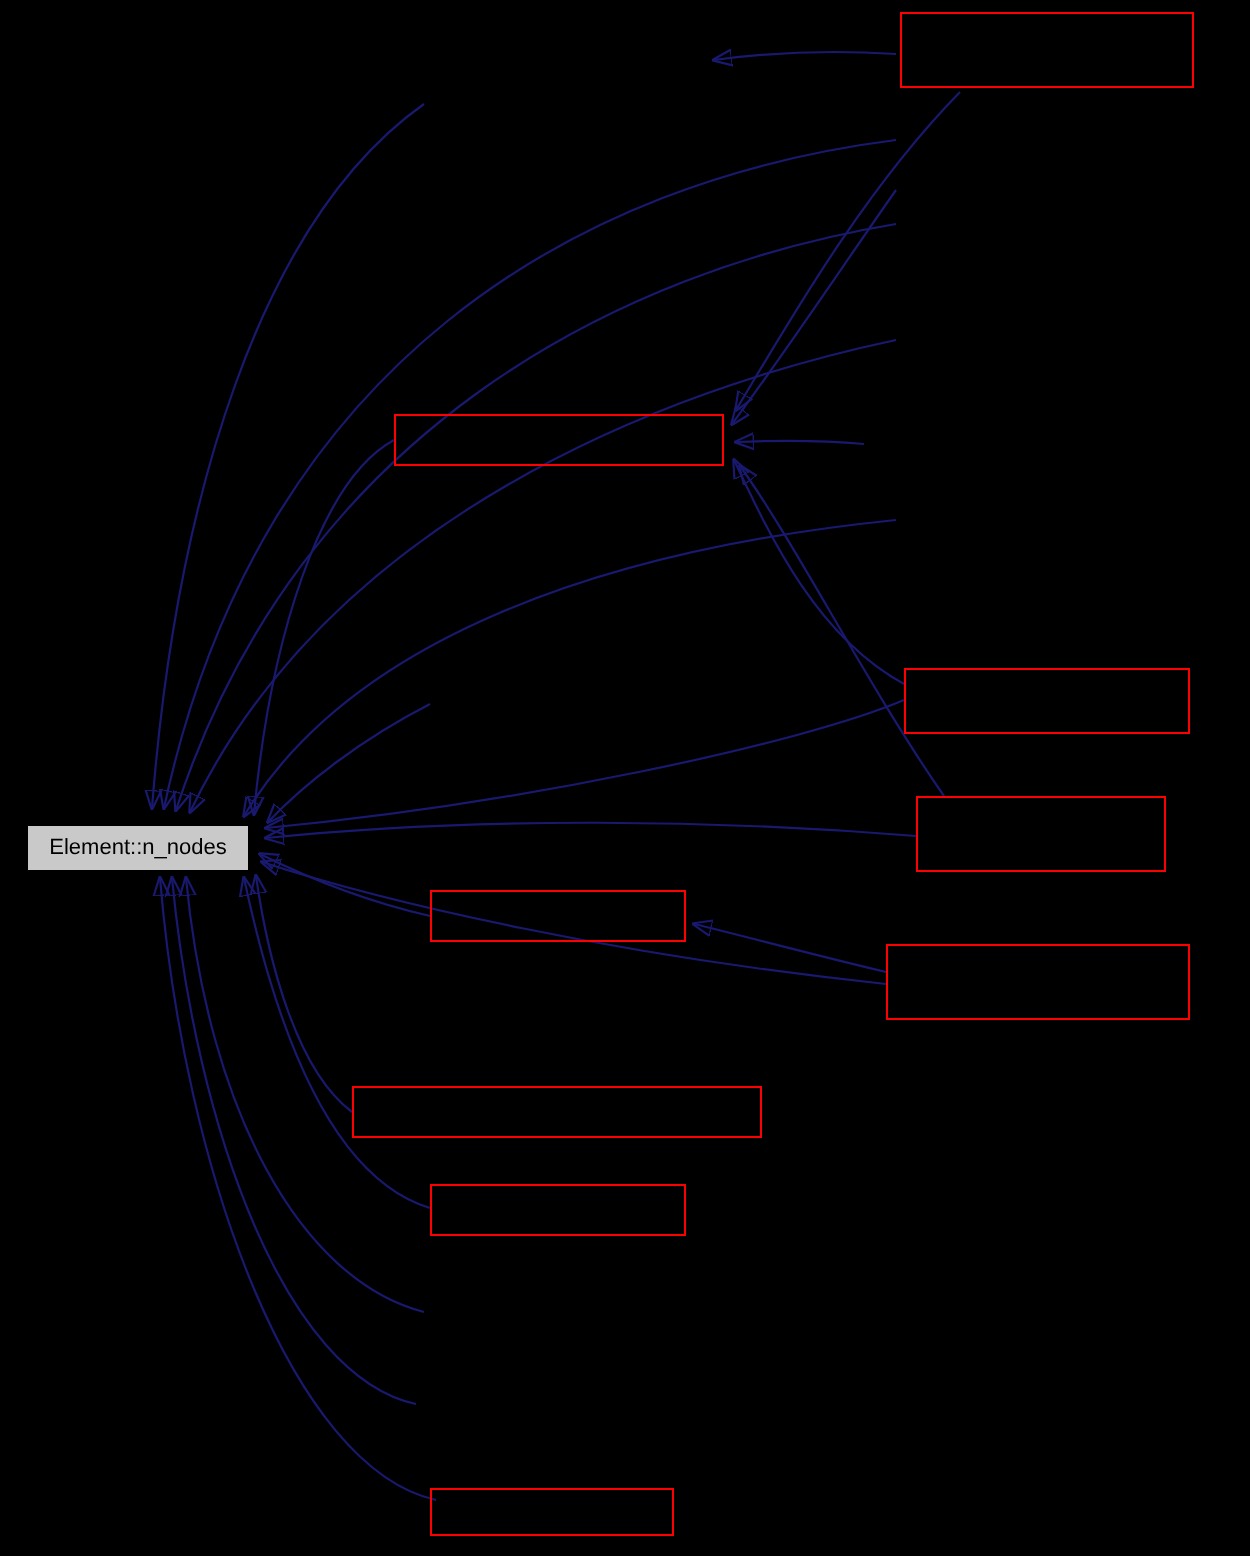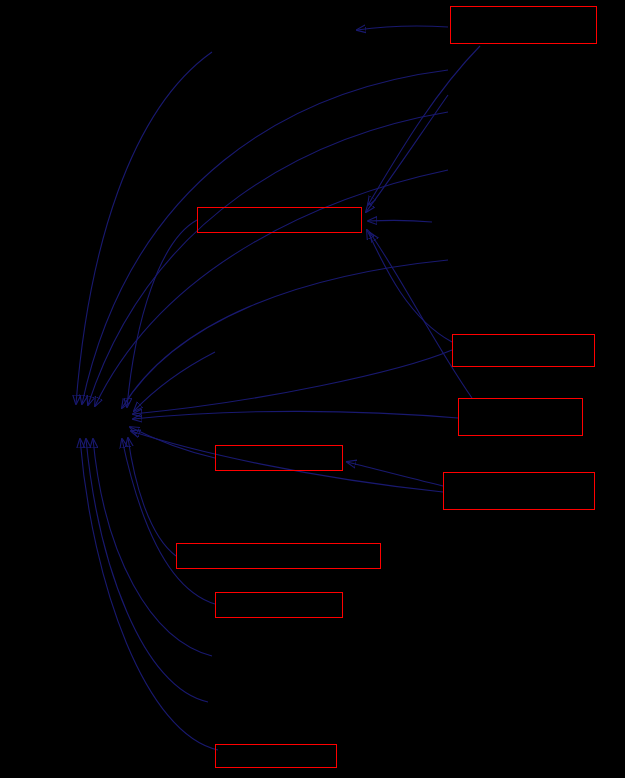--- a/index.html
+++ b/index.html
@@ -109,14 +109,17 @@
   <div class="node-box n1"></div>
   <div class="node-box n2"></div>
   <div class="node-box n3"></div>
   <div class="node-box n4"></div>
   <div class="node-box n5"></div>
   <div class="node-box n6"></div>
   <div class="node-box n7"></div>
   <div class="node-box n8"></div>
   <div class="node-box n9"></div>
 
+  <div class="center-node">
+    <span>Element::n_nodes</span>
+  </div>
 
 </div>
 
 </body></html>

